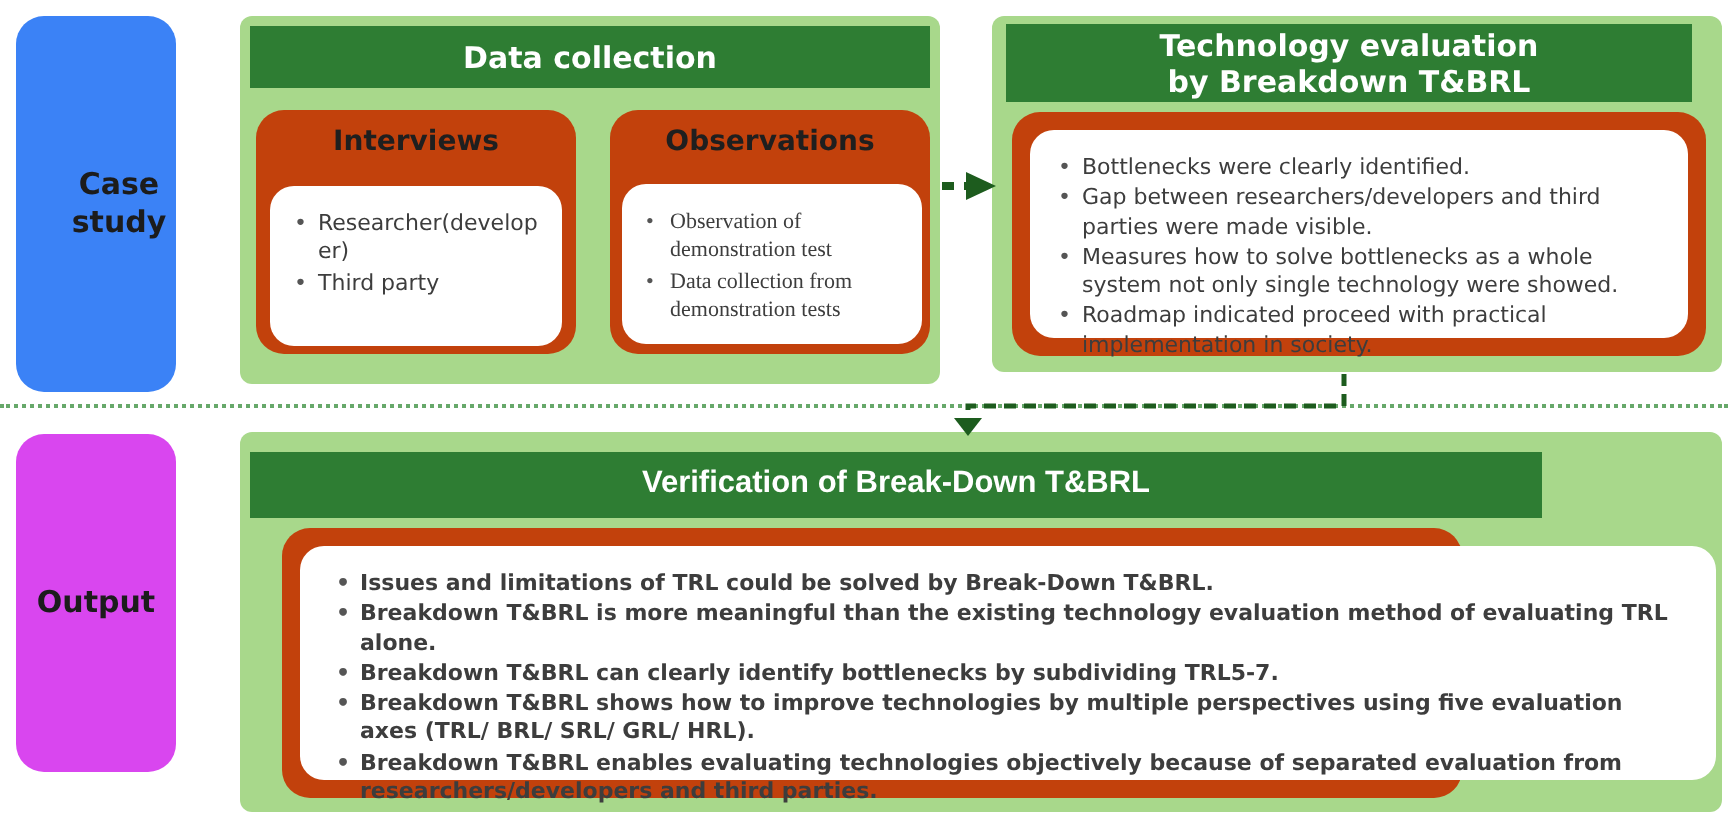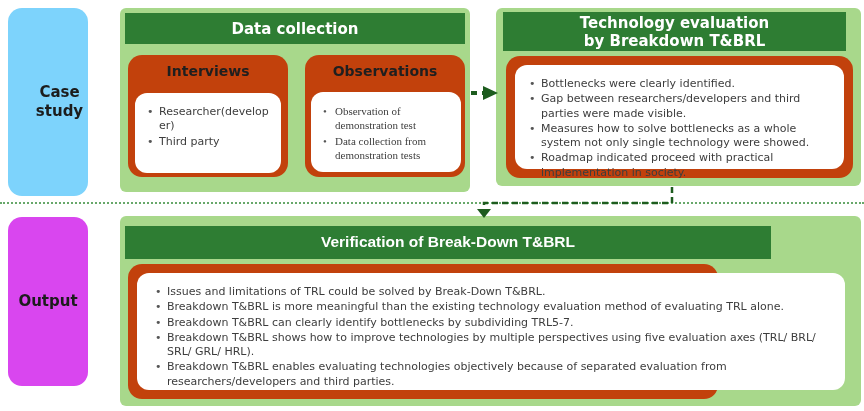--- a/index.html
+++ b/index.html
@@ -5,41 +5,41 @@
   html,body{margin:0;padding:0;background:#ffffff;}
   .canvas{
     position:relative;width:864px;height:411px;background:#ffffff;overflow:hidden;
     font-family:"DejaVu Sans","Liberation Sans",sans-serif;
   }
   
   .stage-label{
     position:absolute;border-radius:14px;display:flex;align-items:center;justify-content:center;
     text-align:center;font-weight:bold;font-size:15px;color:#1c1c1c;line-height:1.3;padding:0 8px;box-sizing:border-box;
   }
-  .stage-label.case{left:8px;top:8px;width:80px;height:188px;background:#7dd3fc;padding-left:31px;}
+  .stage-label.case{left:8px;top:8px;width:80px;height:188px;background:#3b82f6;padding-left:31px;}
   .stage-label.output{left:8px;top:217px;width:80px;height:169px;background:#d946ef;}
   
   .container{position:absolute;background:#a8d88b;border-radius:6px;box-sizing:border-box;}
   .container.dc{left:120px;top:8px;width:350px;height:184px;}
   .container.te{left:496px;top:8px;width:365px;height:178px;}
   .container.vf{left:120px;top:216px;width:741px;height:190px;}
   
   .hdr{
     position:absolute;background:#2e7d33;color:#ffffff;font-weight:bold;font-size:15px;
     display:flex;flex-direction:column;align-items:center;justify-content:center;text-align:center;line-height:1.2;
   }
   .hdr.dc{left:5px;top:5px;width:340px;height:31px;}
   .hdr.te{left:7px;top:4px;width:343px;height:39px;}
   .hdr.vf{left:5px;top:10px;width:646px;height:33px;font-size:15.5px;font-family:"Liberation Sans",sans-serif;}
   
   .bluebox{position:absolute;background:#c2410c;border-radius:14px;box-sizing:border-box;}
   .bluebox.interviews{left:8px;top:47px;width:160px;height:122px;}
   .bluebox.observations{left:185px;top:47px;width:160px;height:122px;}
   .bluebox.te{left:10px;top:48px;width:347px;height:122px;}
-  .bluebox.vf{left:8px;top:48px;width:590px;height:135px;}
+  .bluebox.vf{left:21px;top:48px;width:590px;height:135px;font-weight:bold;}
   .blue-title{font-weight:bold;font-size:14px;color:#1f1f1f;text-align:center;padding-top:8px;}
   
   .whitebox{
     position:absolute;background:#ffffff;border-radius:12px;box-sizing:border-box;
     margin:0;list-style:none;color:#3d3d3d;font-size:11px;line-height:1.3;
   }
   .whitebox.interviews{left:7px;top:38px;width:146px;height:80px;padding:12px 8px 8px 8px;}
   .whitebox.observations{left:6px;top:37px;width:150px;height:80px;padding:12px 8px 8px 8px;font-family:Liberation Serif, serif;}
   .whitebox.te{left:9px;top:9px;width:329px;height:104px;padding:12px 16px 8px 10px;}
   .whitebox.vf{left:9px;top:9px;width:708px;height:117px;padding:12px 18px 8px 14px;}

